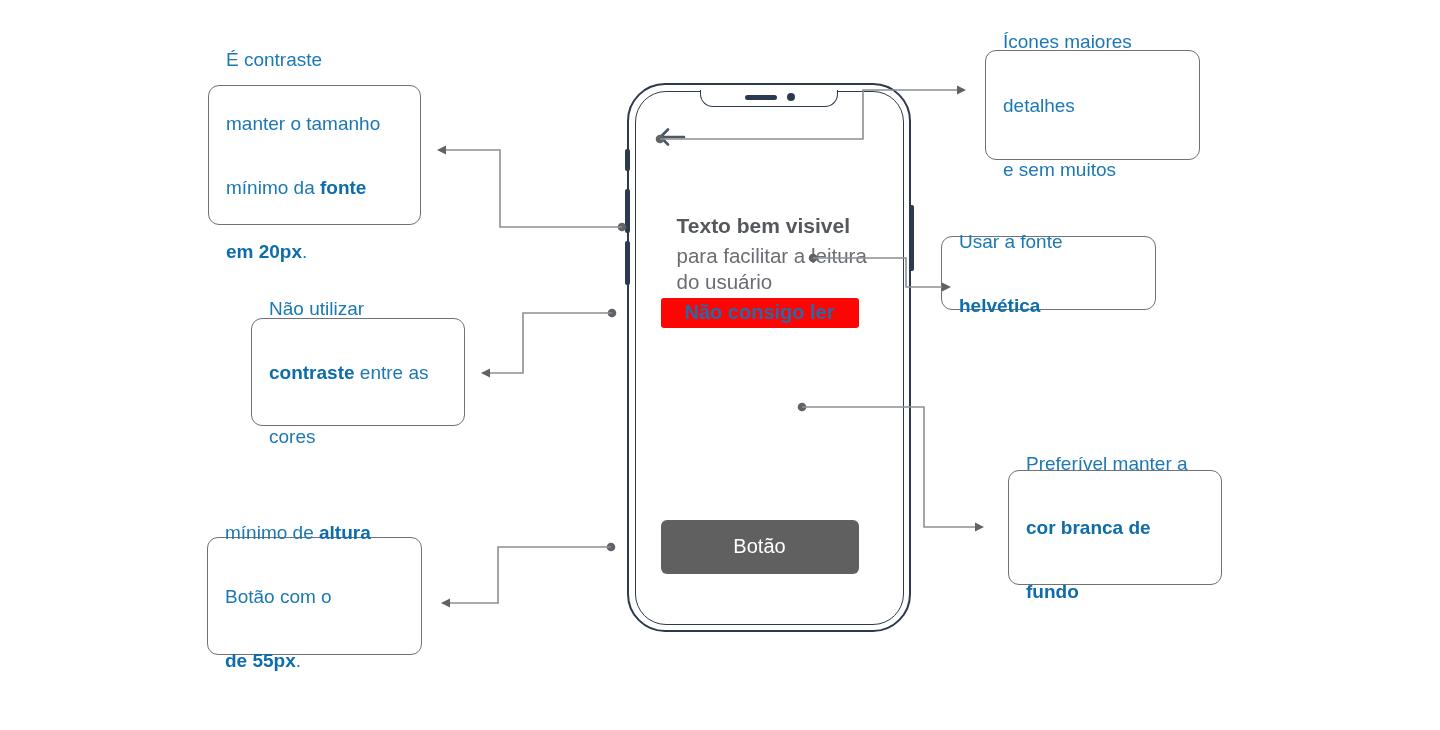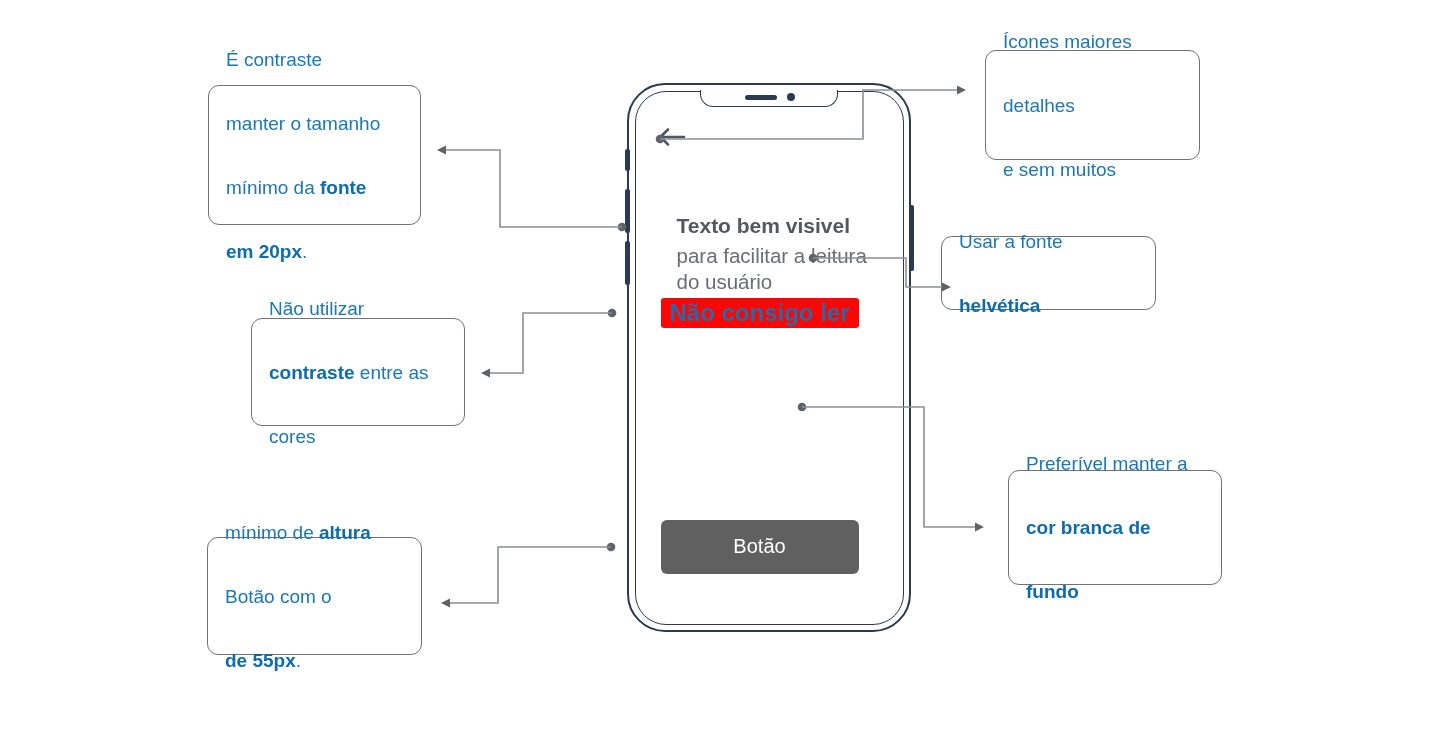--- a/index.html
+++ b/index.html
@@ -73,21 +73,21 @@
   .speaker{position:absolute;left:44px;top:5px;width:32px;height:5.5px;border-radius:3px;background:var(--phone-frame);}
   .camera{position:absolute;left:86px;top:3.5px;width:8px;height:8px;border-radius:50%;background:var(--phone-frame);}
   .back{position:absolute;left:20px;top:34px;width:30px;height:22px;cursor:pointer;background:none;border:none;}
   .phone-heading{position:absolute;left:41px;top:122px;font-size:21px;font-weight:700;color:var(--heading-gray);white-space:nowrap;}
   .phone-body{position:absolute;left:41px;top:151px;width:192px;font-size:20.5px;line-height:26px;color:var(--body-gray);}
   .banner{
     position:absolute;left:25px;top:206px;width:198px;height:30px;
     background:var(--banner-red);border-radius:3px;
     display:flex;align-items:center;justify-content:center;
   }
-  .banner span{font-size:24px;font-weight:700;color:var(--banner-text-blue);}
+  .banner span{font-size:20px;font-weight:700;color:var(--banner-text-blue);}
   .cta{
     position:absolute;left:25px;top:428px;width:198px;height:54px;
     background:var(--button-gray);border:none;border-radius:6px;
     color:var(--button-text);font-size:20px;
     font-family:"Liberation Sans","DejaVu Sans",sans-serif;
     display:flex;align-items:center;justify-content:center;cursor:pointer;
   }
 
   
   .connectors{position:absolute;left:0;top:0;pointer-events:none;}

